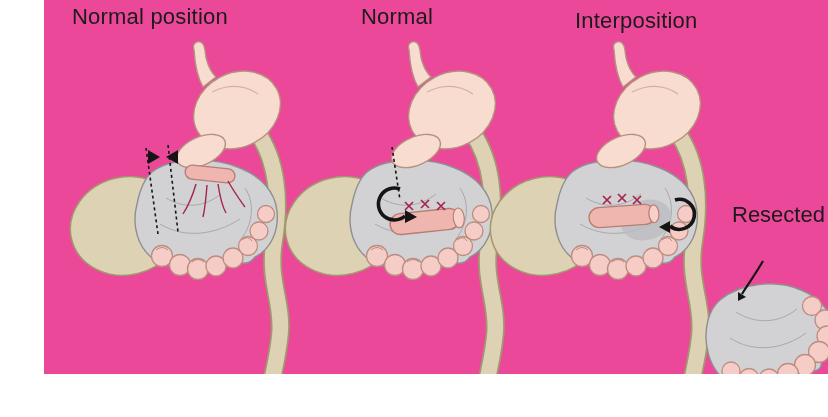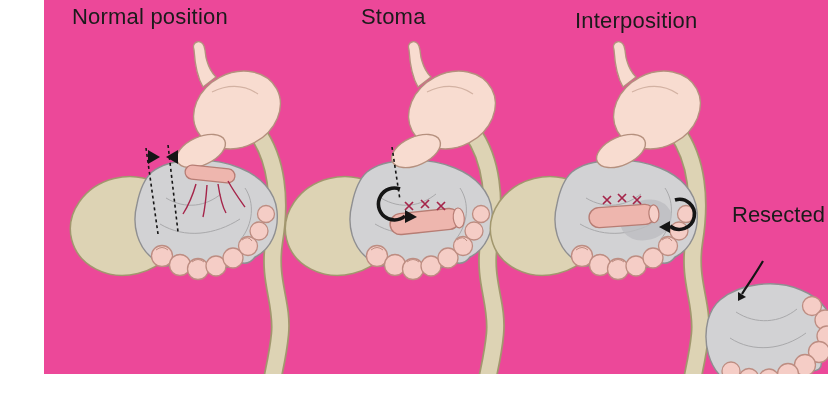--- a/index.html
+++ b/index.html
@@ -140,20 +140,20 @@
         <circle cx="725" cy="379" r="10"></circle>
         <circle cx="705" cy="378" r="9.5"></circle>
         <circle cx="687" cy="371" r="9"></circle>
       </g>
       <path d="M719,261 C712,273 705,283 698,294" fill="none" stroke="#151515" stroke-width="2.2"></path>
       <polygon points="694,301 702,297 694,292" fill="#151515"></polygon>
     </g>
   </svg>
 
   <div class="panel-label label-normal">Normal position</div>
-  <div class="panel-label label-stoma">Stoma</div>
+  <div class="panel-label label-stoma">Normal</div>
   <div class="panel-label label-interposition">Interposition</div>
 
   <div class="resected-label">
     <div>Resected</div>
   </div>
 
 </div>
 
 </body></html>

